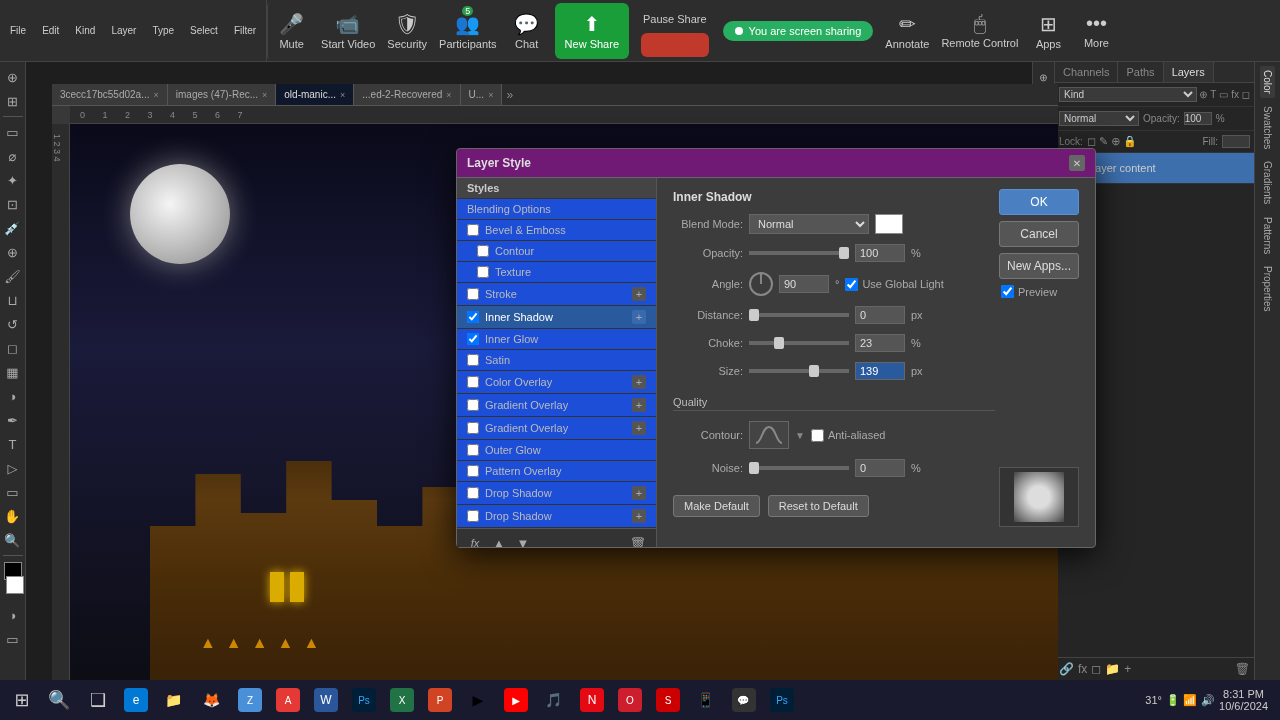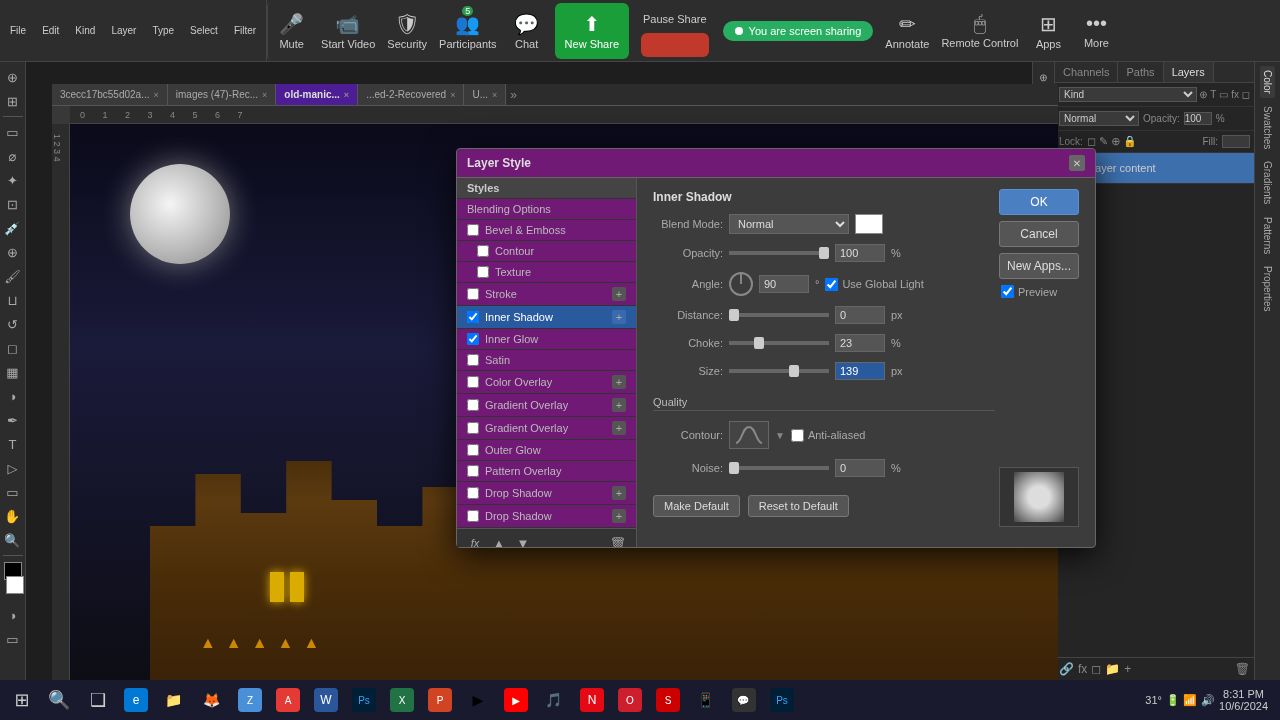--- a/index.html
+++ b/index.html
@@ -116,21 +116,21 @@
       height: 22px;
       background: #3a3a3a;
       border-right: 1px solid #555;
       cursor: pointer;
       font-size: 10px;
       color: #aaa;
       white-space: nowrap;
       max-width: 140px;
       overflow: hidden;
     }
-    .ps-tab.active { background: #4c1d95; color: #ddd; font-weight: bold; }
+    .ps-tab.active { background: #0f172a; color: #ddd; }
     .ps-tab .close-x { margin-left: 4px; color: #888; font-size: 9px; }
     .more-tabs { padding: 0 4px; color: #888; cursor: pointer; }
 
     
     #canvas-wrap {
       position: absolute;
       top: 22px;
       left: 26px;
       right: 200px;
       bottom: 22px;
@@ -308,22 +308,22 @@
       font-size: 10px;
     }
     .dialog-body {
       display: flex;
       flex: 1;
       overflow: hidden;
     }
 
     
     .dialog-left {
-      width: 180px;
-      background: #701a75;
+      width: 200px;
+      background: #1d4ed8;
       border-right: 1px solid #555;
       display: flex;
       flex-direction: column;
       overflow-y: auto;
       position: relative;
     }
     .style-item {
       display: flex;
       align-items: center;
       padding: 4px 10px;

